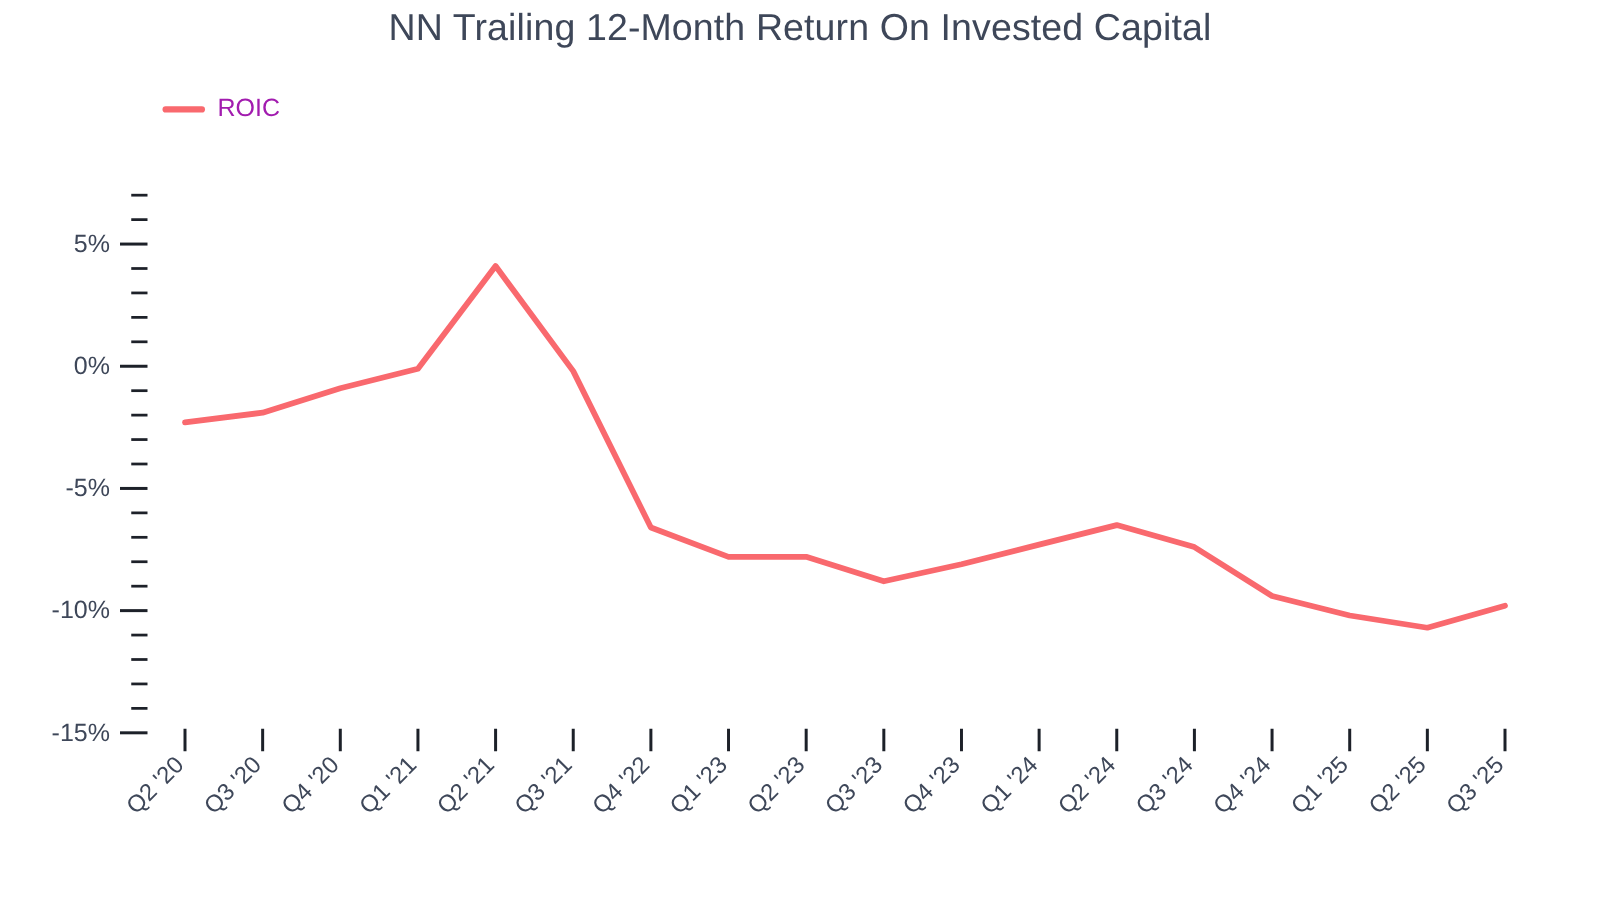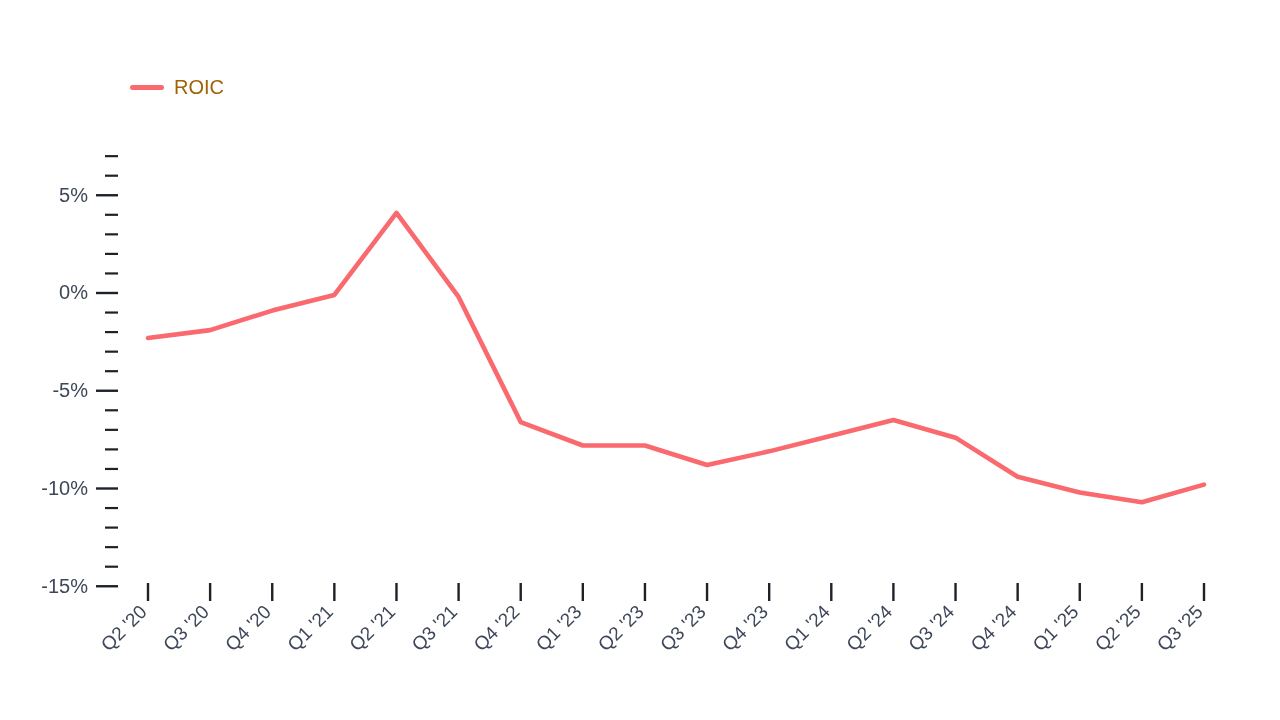--- a/index.html
+++ b/index.html
@@ -42,21 +42,21 @@
   }
   .legend-swatch {
     display: block;
     width: 34px;
     height: 5px;
     border-radius: 3px;
     background: #f9696e;
   }
   .legend-label {
     font-size: 20px;
-    color: #a16207;
+    color: #a21caf;
   }
   .plot-svg {
     position: absolute;
     top: 0;
     left: 0;
   }
   .ytick-label {
     font-size: 20px;
     fill: #3e4759;
     text-anchor: end;
@@ -83,20 +83,21 @@
     stroke-width: 4.6;
     stroke-linejoin: round;
     stroke-linecap: round;
   }
 </style>
 </head>
 <body>
 
 <div id="chart-root">
 
+  <div class="chart-title">NN Trailing 12-Month Return On Invested Capital</div>
 
   <div class="legend">
     <span class="legend-swatch"></span>
     <span class="legend-label">ROIC</span>
   </div>
 
   <svg class="plot-svg" width="1280" height="720">
     <g id="y-axis-group">
         <line x1="96" x2="118" y1="586.25" y2="586.25" class="tick-mark"></line>
         <text x="88" y="587.25" class="ytick-label">-15%</text>

